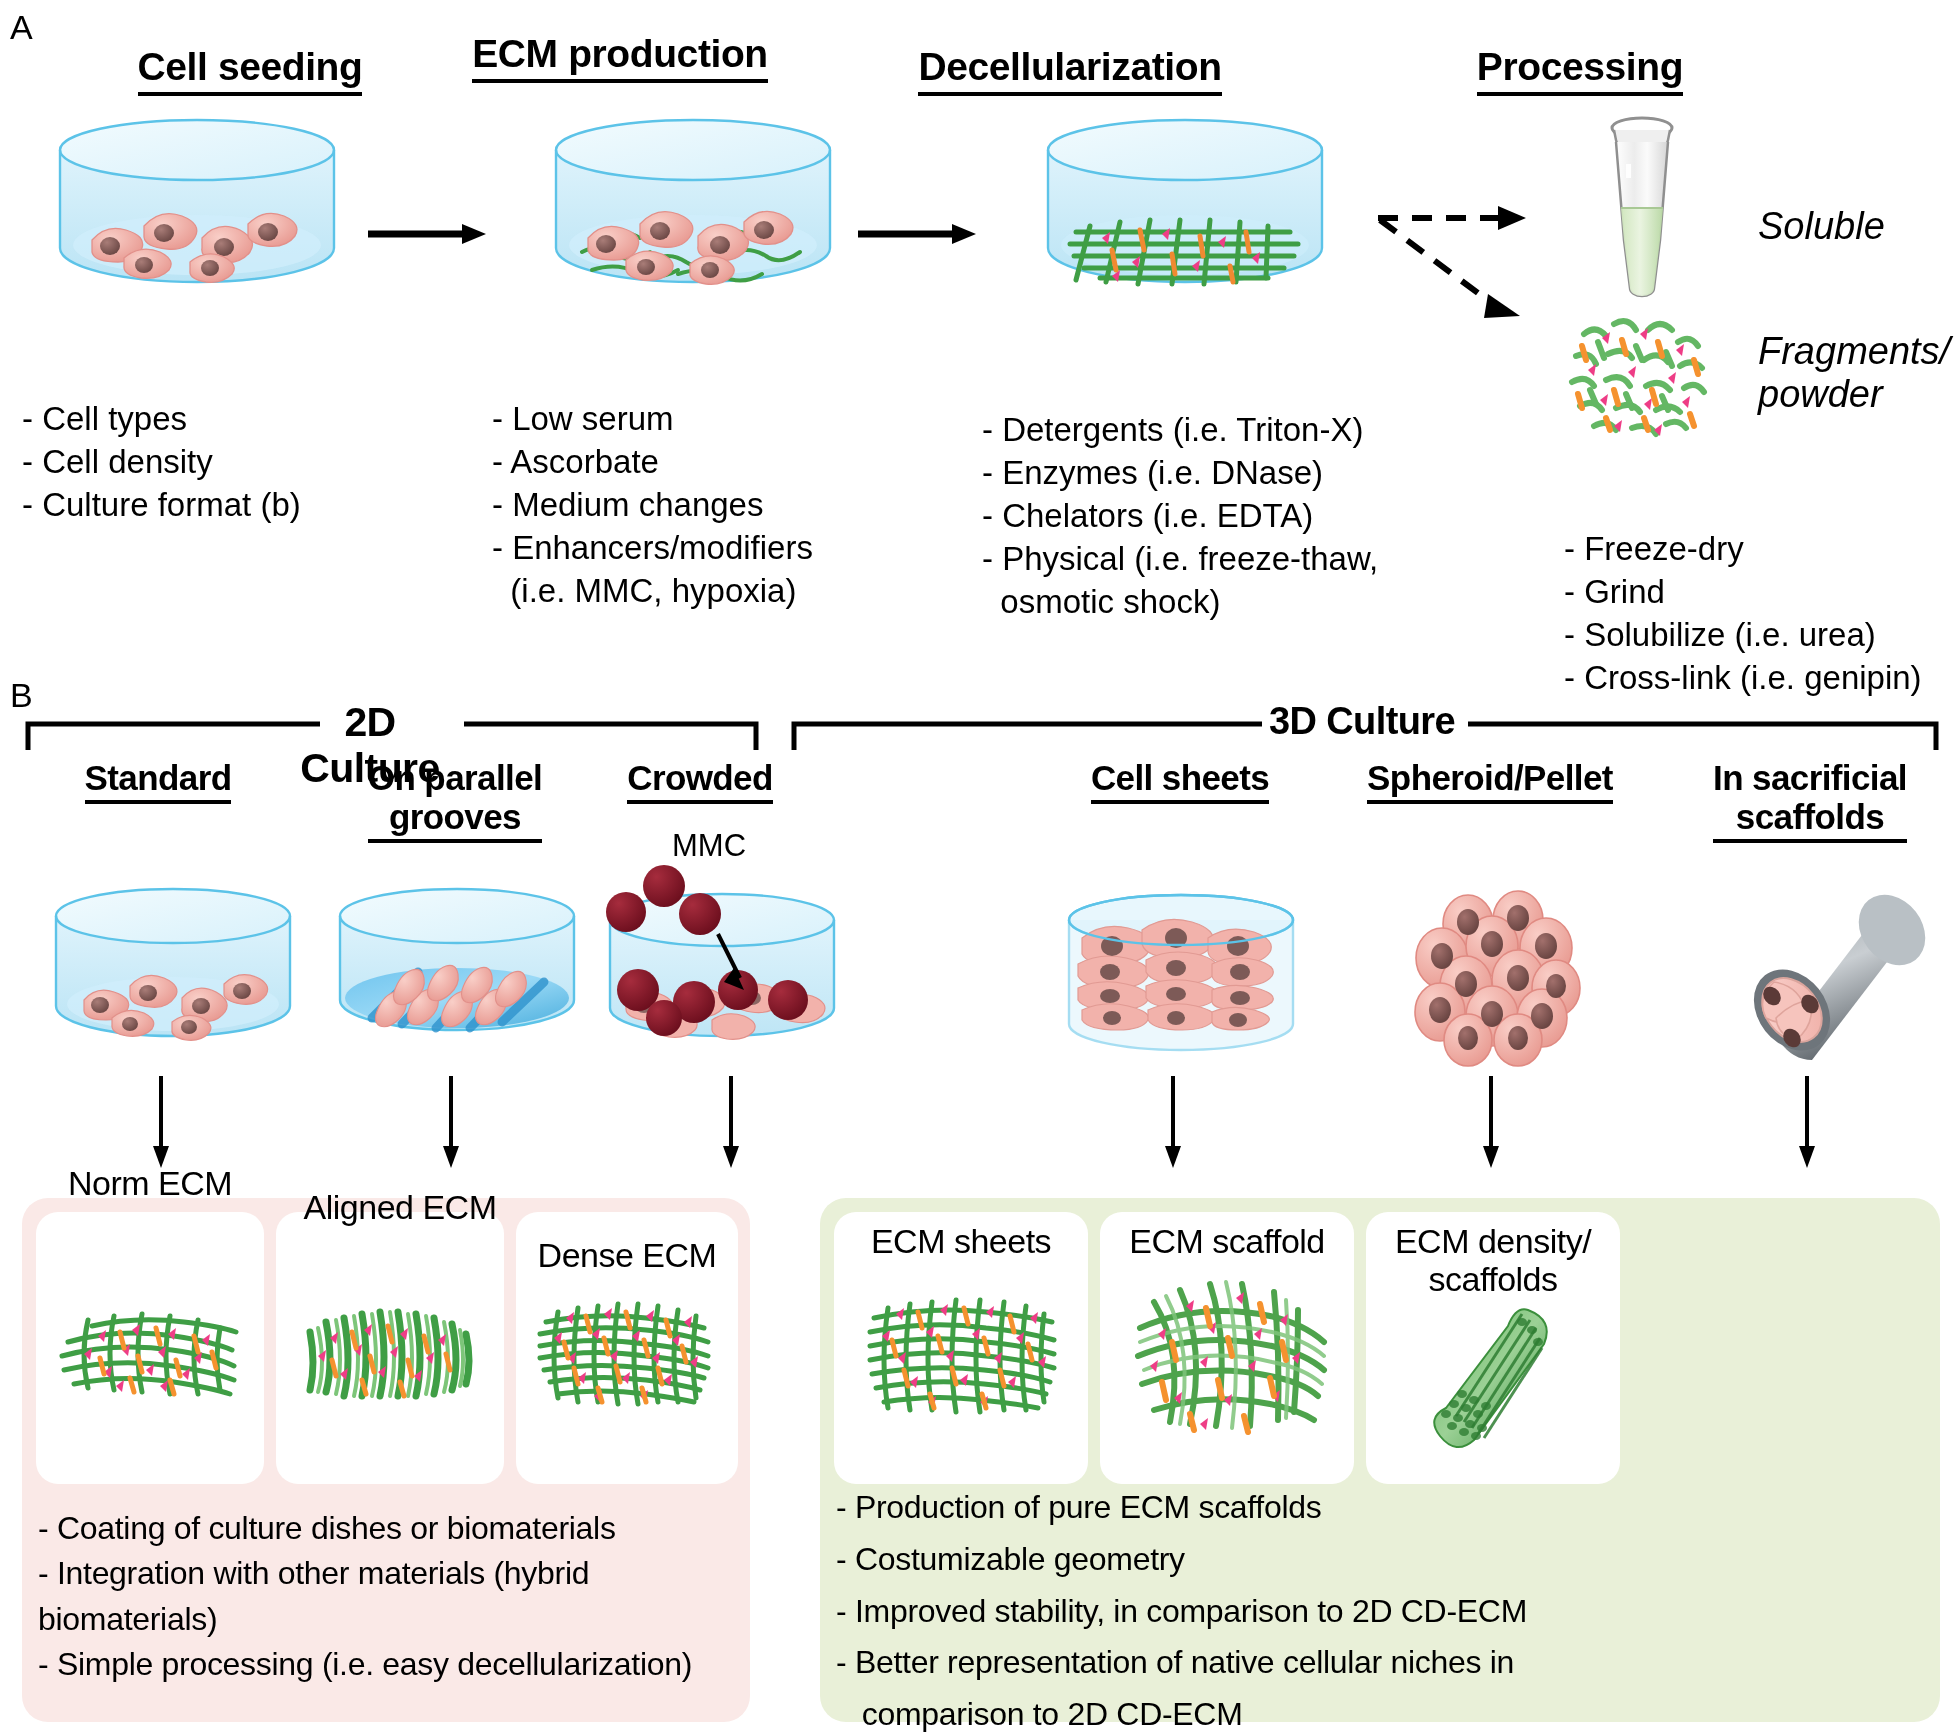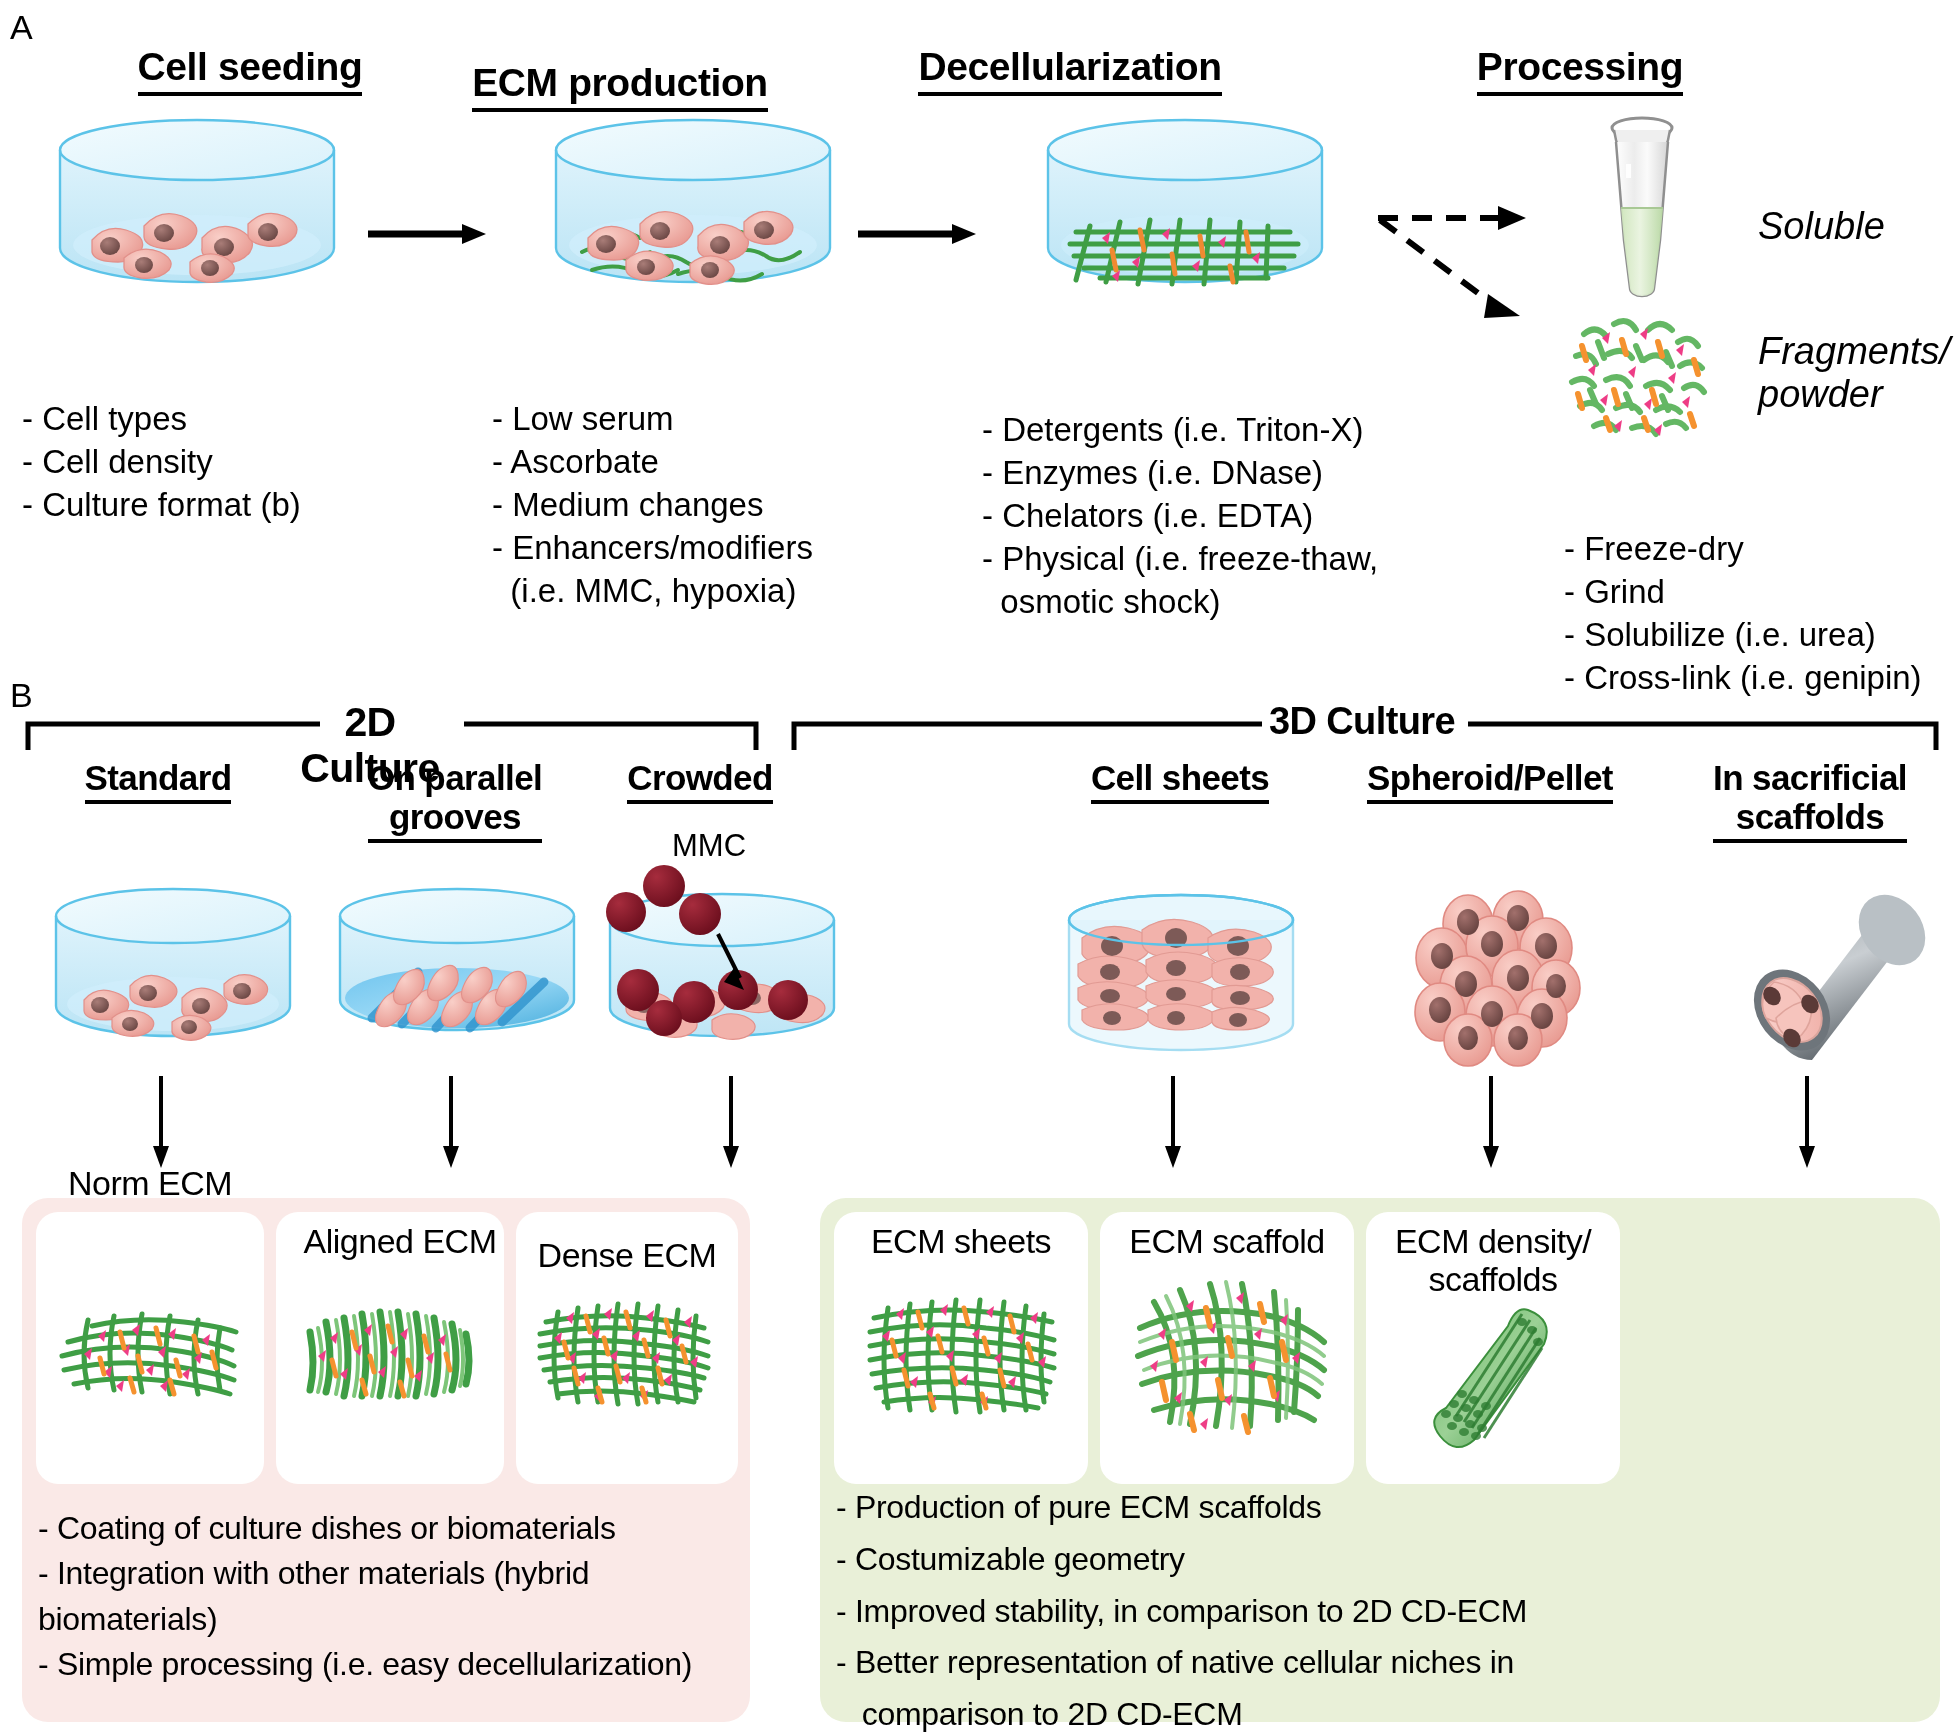--- a/index.html
+++ b/index.html
@@ -28,21 +28,21 @@
   .pinkbox{position:absolute;background:#fae9e7;border-radius:26px;}
   .greenbox{position:absolute;background:#e9f0d8;border-radius:26px;}
   .whitecard{position:absolute;background:#fff;border-radius:22px;}
 </style>
 </head>
 <body>
 
 <div class="panel-letter" style="left:10px;top:8px;">A</div>
 
 <div class="hdr a-hdr" style="left:30px;top:45px;width:440px;"><span class="u">Cell seeding</span></div>
-<div class="hdr a-hdr" style="left:400px;top:61px;width:440px;"><span class="u">ECM production</span></div>
+<div class="hdr a-hdr" style="left:400px;top:32px;width:440px;"><span class="u">ECM production</span></div>
 <div class="hdr a-hdr" style="left:820px;top:45px;width:500px;"><span class="u">Decellularization</span></div>
 <div class="hdr a-hdr" style="left:1370px;top:45px;width:420px;"><span class="u">Processing</span></div>
 
 <div class="abs" style="left:52px;top:120px;">
 <svg width="290" height="170" viewBox="0 0 290 170">
   <defs>
     <linearGradient id="dishWall" x1="0" y1="0" x2="0" y2="1">
       <stop offset="0" stop-color="#d9f1fb"></stop>
           <stop offset="1" stop-color="#aedff3"></stop>
     </linearGradient>
@@ -553,21 +553,21 @@
       <path d="M3 70 L11 92 L19 70 Z" fill="#000"></path>
     </svg>
   </div>
 
 <div class="pinkbox" style="left:22px;top:1198px;width:728px;height:524px;"></div>
 <div class="whitecard" style="left:36px;top:1212px;width:228px;height:272px;"></div>
 <div class="whitecard" style="left:276px;top:1212px;width:228px;height:272px;"></div>
 <div class="whitecard" style="left:516px;top:1212px;width:222px;height:272px;"></div>
 
 <div class="boxlabel" style="left:36px;top:1164px;width:228px;">Norm ECM</div>
-<div class="boxlabel" style="left:276px;top:1222px;width:248px;">Aligned ECM</div>
+<div class="boxlabel" style="left:276px;top:1188px;width:248px;">Aligned ECM</div>
 <div class="boxlabel" style="left:516px;top:1236px;width:222px;">Dense ECM</div>
 
 <div class="abs" style="left:52px;top:1286px;">
 <svg width="196" height="130" viewBox="0 0 196 130">
   <g stroke="#3f9e45" stroke-width="5" stroke-linecap="round" fill="none">
     <path d="M16 56 q50-14 106-6 q40 6 58 14"></path>
         <path d="M10 70 q52-14 110-6 q42 6 62 16"></path>
     <path d="M12 84 q52-12 108-4 q42 6 62 14"></path>
         <path d="M22 98 q48-10 100-2 q38 6 56 12"></path>
     <path d="M40 40 q44-10 92-4 q34 4 52 10"></path>

